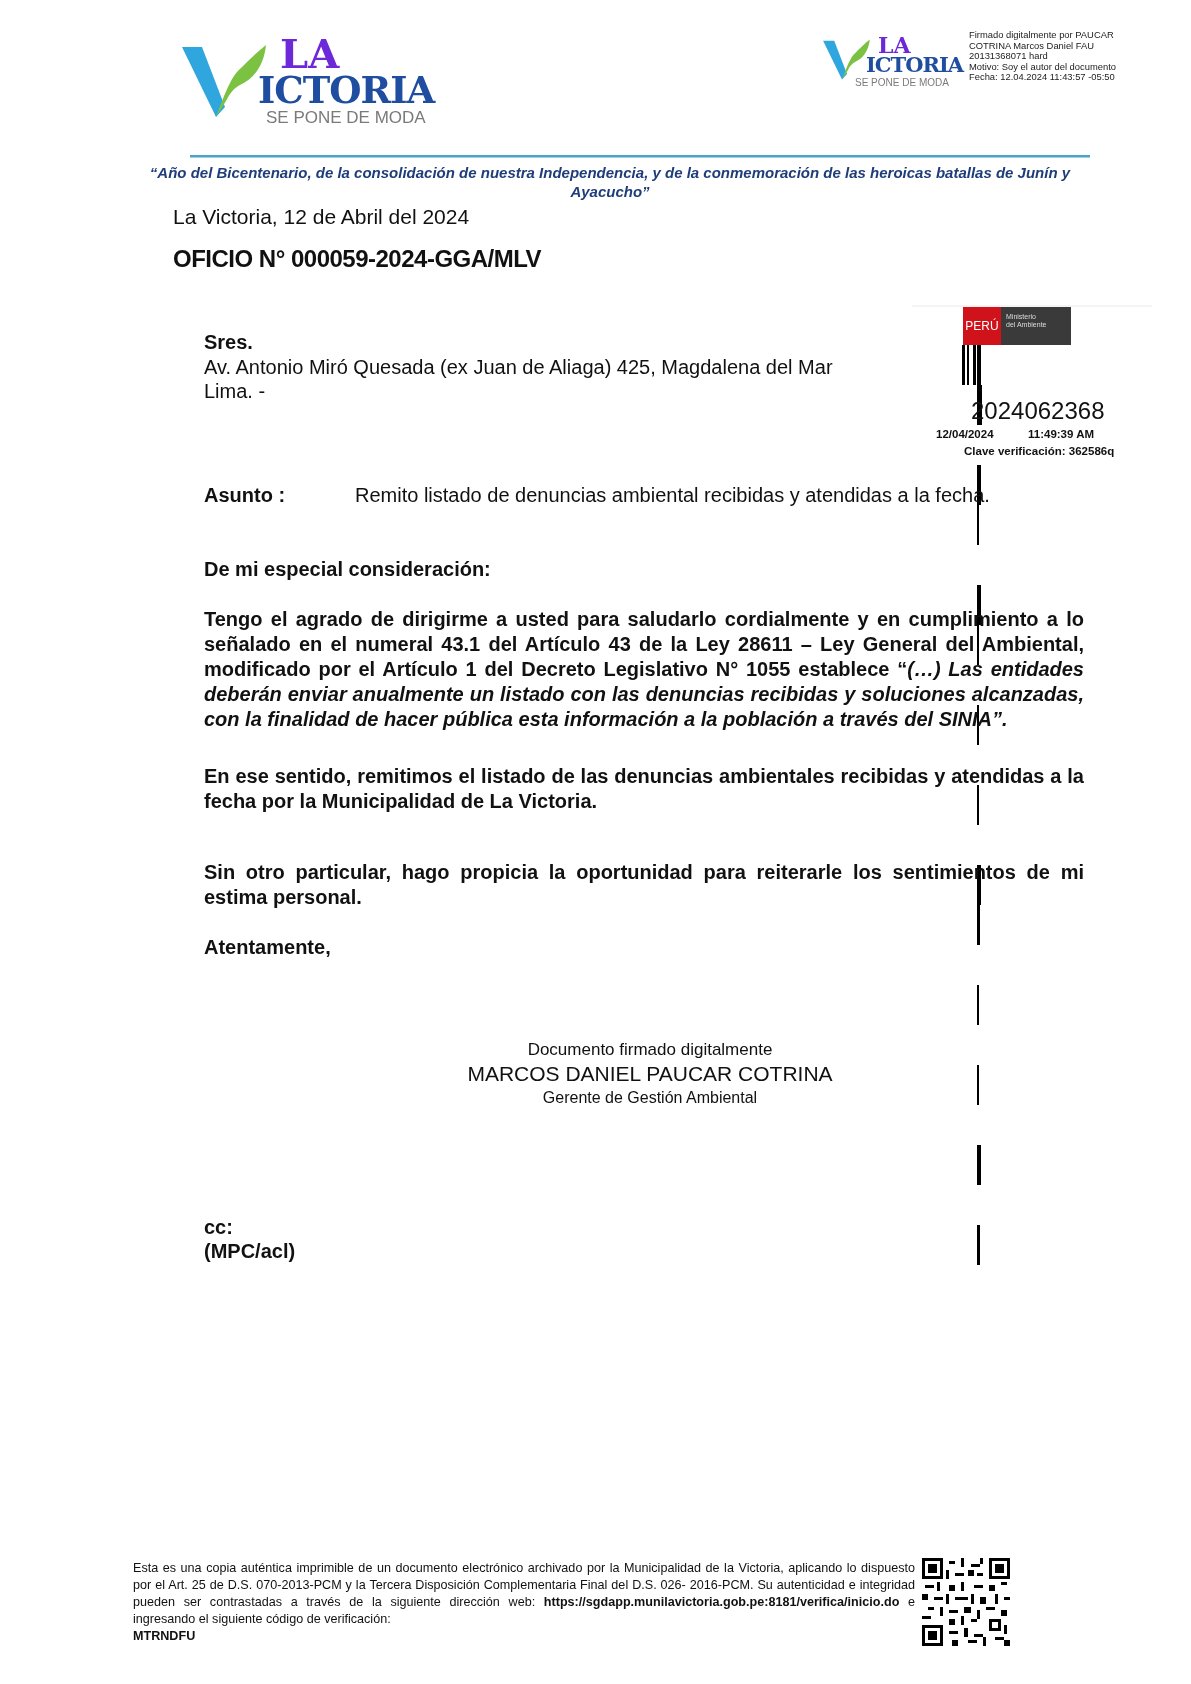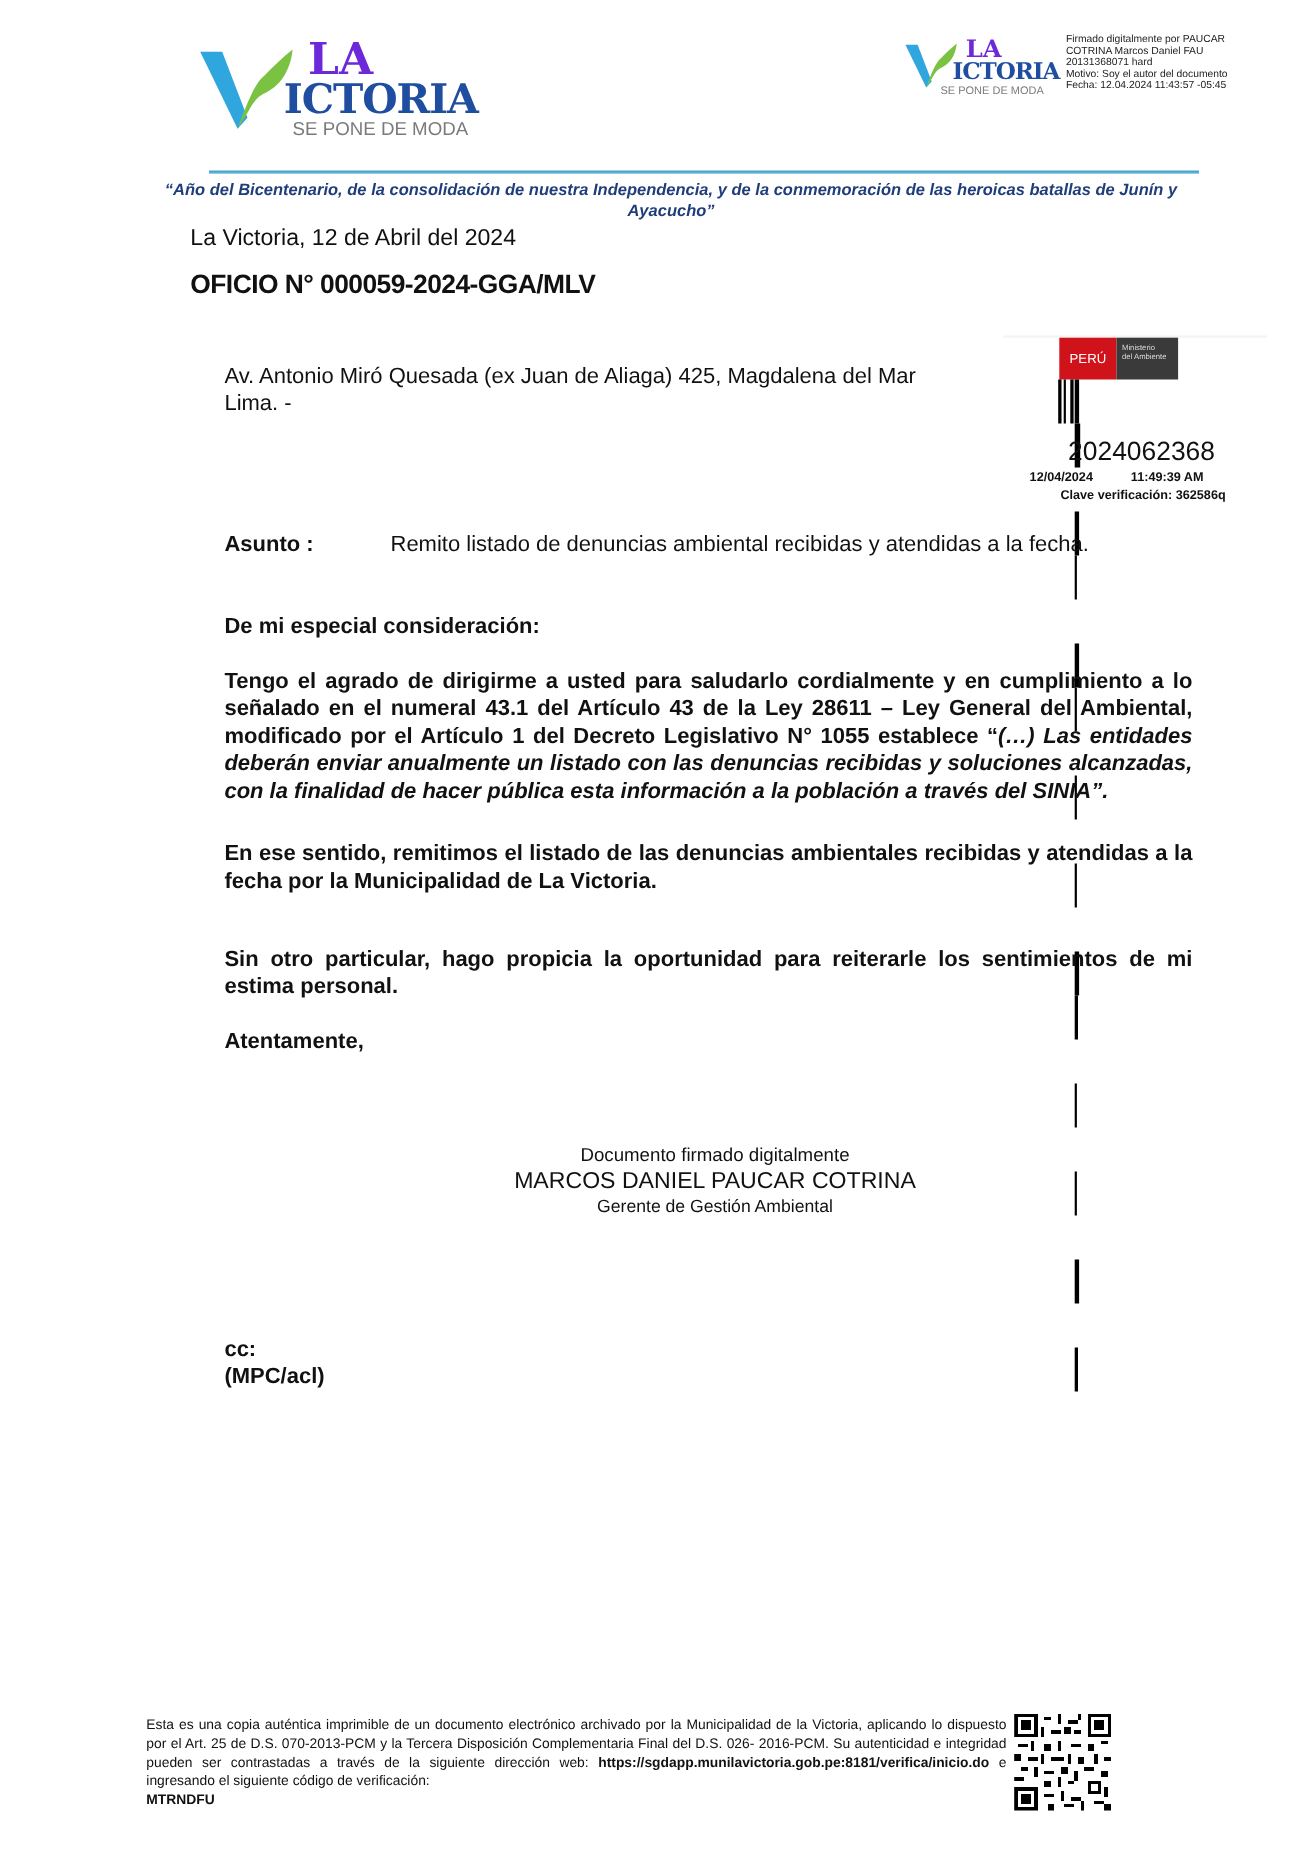--- a/index.html
+++ b/index.html
@@ -22,21 +22,21 @@
 
   .date { position: absolute; left: 173px; top: 205px; font-size: 21px; }
   .oficio { position: absolute; left: 173px; top: 245px; font-size: 24px; font-weight: bold; letter-spacing: -0.5px; }
 
   .addr { position: absolute; left: 204px; top: 330px; font-size: 20px; line-height: 24.5px; }
   .addr .b { font-weight: bold; }
 
   
   .stamp-bg { position: absolute; left: 912px; top: 305px; width: 240px; height: 2px; background: #f4f4f4; }
   .peru { position: absolute; left: 963px; top: 307px; width: 108px; height: 38px; display: flex; }
-  .peru .red { width: 52px; background: #d0121b; color: #fff; font-size: 12px; display: flex; align-items: center; justify-content: center; }
+  .peru .red { width: 38px; background: #d0121b; color: #fff; font-size: 12px; display: flex; align-items: center; justify-content: center; }
   .peru .dark { flex: 1; background: #3a3a3a; color: #ddd; font-size: 7px; line-height: 8px; padding: 6px 0 0 5px; }
   .barcode { position: absolute; left: 962px; top: 345px; width: 122px; height: 40px; display: flex; gap: 0; }
   .barcode span { display: block; height: 40px; background: #000; }
   .barcode i { display: block; height: 40px; }
   .stamp-num { position: absolute; left: 947px; top: 397px; font-size: 24px; font-weight: normal; margin-left: 24px; }
   .stamp-date { position: absolute; left: 936px; top: 428px; font-size: 11.5px; font-weight: bold; }
   .stamp-time { position: absolute; left: 1028px; top: 428px; font-size: 11.5px; font-weight: bold; }
   .stamp-key { position: absolute; left: 964px; top: 445px; font-size: 11.5px; font-weight: bold; }
 
   .asunto-lbl { position: absolute; left: 204px; top: 484px; font-size: 20px; font-weight: bold; }
@@ -72,30 +72,31 @@
   <div class="la" style="left:56px; top:0; font-size:22px;">LA</div>
   <div class="ictoria" style="left:44px; top:20px; font-size:21px;">ICTORIA</div>
   <div class="tag" style="left:33px; top:45px; font-size:10px;">SE PONE DE MODA</div>
 </div>
 
 <div class="sig-meta">
   <div>Firmado digitalmente por PAUCAR</div>
   <div>COTRINA Marcos Daniel FAU</div>
   <div>20131368071 hard</div>
   <div>Motivo: Soy el autor del documento</div>
-  <div>Fecha: 12.04.2024 11:43:57 -05:45</div>
+  <div>Fecha: 12.04.2024 11:43:57 -05:50</div>
 </div>
 
 <div class="sep"></div>
 <div class="motto">“Año del Bicentenario, de la consolidación de nuestra Independencia, y de la conmemoración de las heroicas batallas de Junín y Ayacucho”</div>
 
 <div class="date">La Victoria, 12 de Abril del 2024</div>
 <div class="oficio">OFICIO N° 000059-2024-GGA/MLV</div>
 
 <div class="addr">
+  <div class="b">Sres.</div>
   <div>Av. Antonio Miró Quesada (ex Juan de Aliaga) 425, Magdalena del Mar</div>
   <div>Lima. -</div>
 </div>
 
 <div class="stamp-bg"></div>
 <div class="peru">
   <div class="red">PERÚ</div>
   <div class="dark">
     <div>Ministerio</div>
     <div>del Ambiente</div>

